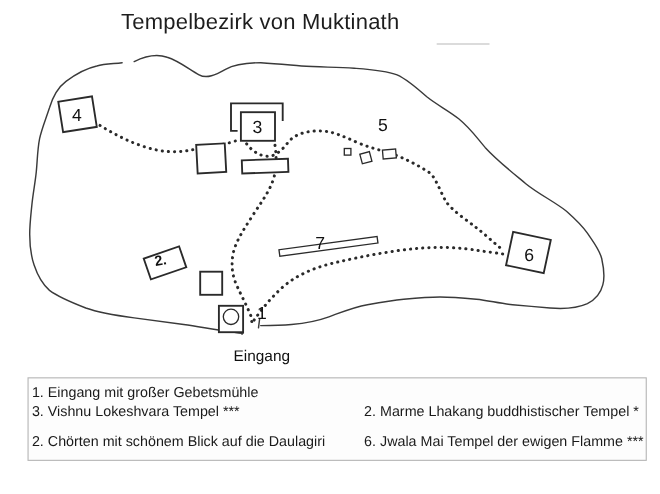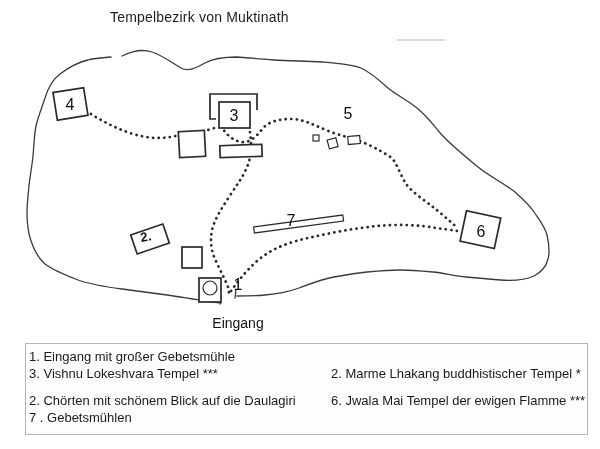--- a/index.html
+++ b/index.html
@@ -1,29 +1,29 @@
 <!DOCTYPE html>
 <html style="--ink: #2a2a2a; --legend-border: #b5b5b5;"><head>
 <meta charset="utf-8">
 <style>
   html,body{margin:0;padding:0;width:600px;height:449px;background:#fff;overflow:hidden;
     font-family:"Liberation Sans",sans-serif;}
   #stage{position:relative;width:600px;height:449px;background:#fff;}
-  #map-title{position:absolute;left:110px;top:9px;font-size:14px;color:#1d1d1d;letter-spacing:.2px;}
+  #map-title{position:absolute;left:110px;top:9px;font-size:20px;color:#1d1d1d;letter-spacing:.2px;}
   svg{position:absolute;left:0;top:0;}
   .boundary{fill:none;stroke:#3a3a3a;stroke-width:1.3px;stroke-linecap:round;}
   .dotted{fill:none;stroke:var(--ink,#2a2a2a);stroke-width:2.7px;stroke-linecap:round;
     stroke-dasharray:0.2 5.4;}
   .bld{fill:#fff;stroke:var(--ink,#2a2a2a);stroke-width:1.7px;}
   .thin{fill:#fff;stroke:var(--ink,#2a2a2a);stroke-width:1.2px;}
   .lbl{fill:#111;font-size:16px;font-family:"Liberation Sans",sans-serif;text-anchor:middle;}
   .lbl-sm{fill:#111;font-size:13px;font-weight:700;font-family:"Liberation Sans",sans-serif;text-anchor:middle;}
   .lbl-ent{fill:#111;font-size:14px;font-family:"Liberation Sans",sans-serif;text-anchor:middle;}
   .artifact{stroke:#cfcfcf;stroke-width:1.4px;}
-  #legend-box{position:absolute;left:25px;top:343px;width:563px;height:92px;
+  #legend-box{position:absolute;left:25px;top:343px;width:563px;height:76px;
     border:1px solid var(--legend-border,#b5b5b5);background:#fdfdfd;
     font-size:13px;color:#1a1a1a;padding:4px 0 0 3px;box-sizing:border-box;line-height:17px;}
   .legend-row{display:grid;grid-template-columns:302px 1fr;}
   .legend-gap{height:10px;}
 </style>
 </head>
 <body>
 
 <div id="stage">
 
@@ -90,18 +90,14 @@
     </div>
     <div class="legend-row">
       <span>3. Vishnu Lokeshvara Tempel ***</span>
       <span>2. Marme Lhakang buddhistischer Tempel *</span>
     </div>
     <div class="legend-gap"></div>
     <div class="legend-row">
       <span>2. Chörten mit schönem Blick auf die Daulagiri</span>
       <span>6. Jwala Mai Tempel der ewigen Flamme ***</span>
     </div>
-    <div class="legend-row">
-      <span>7 . Gebetsmühlen</span>
-      <span></span>
-    </div>
   </div>
 </div>
 
 </body></html>

